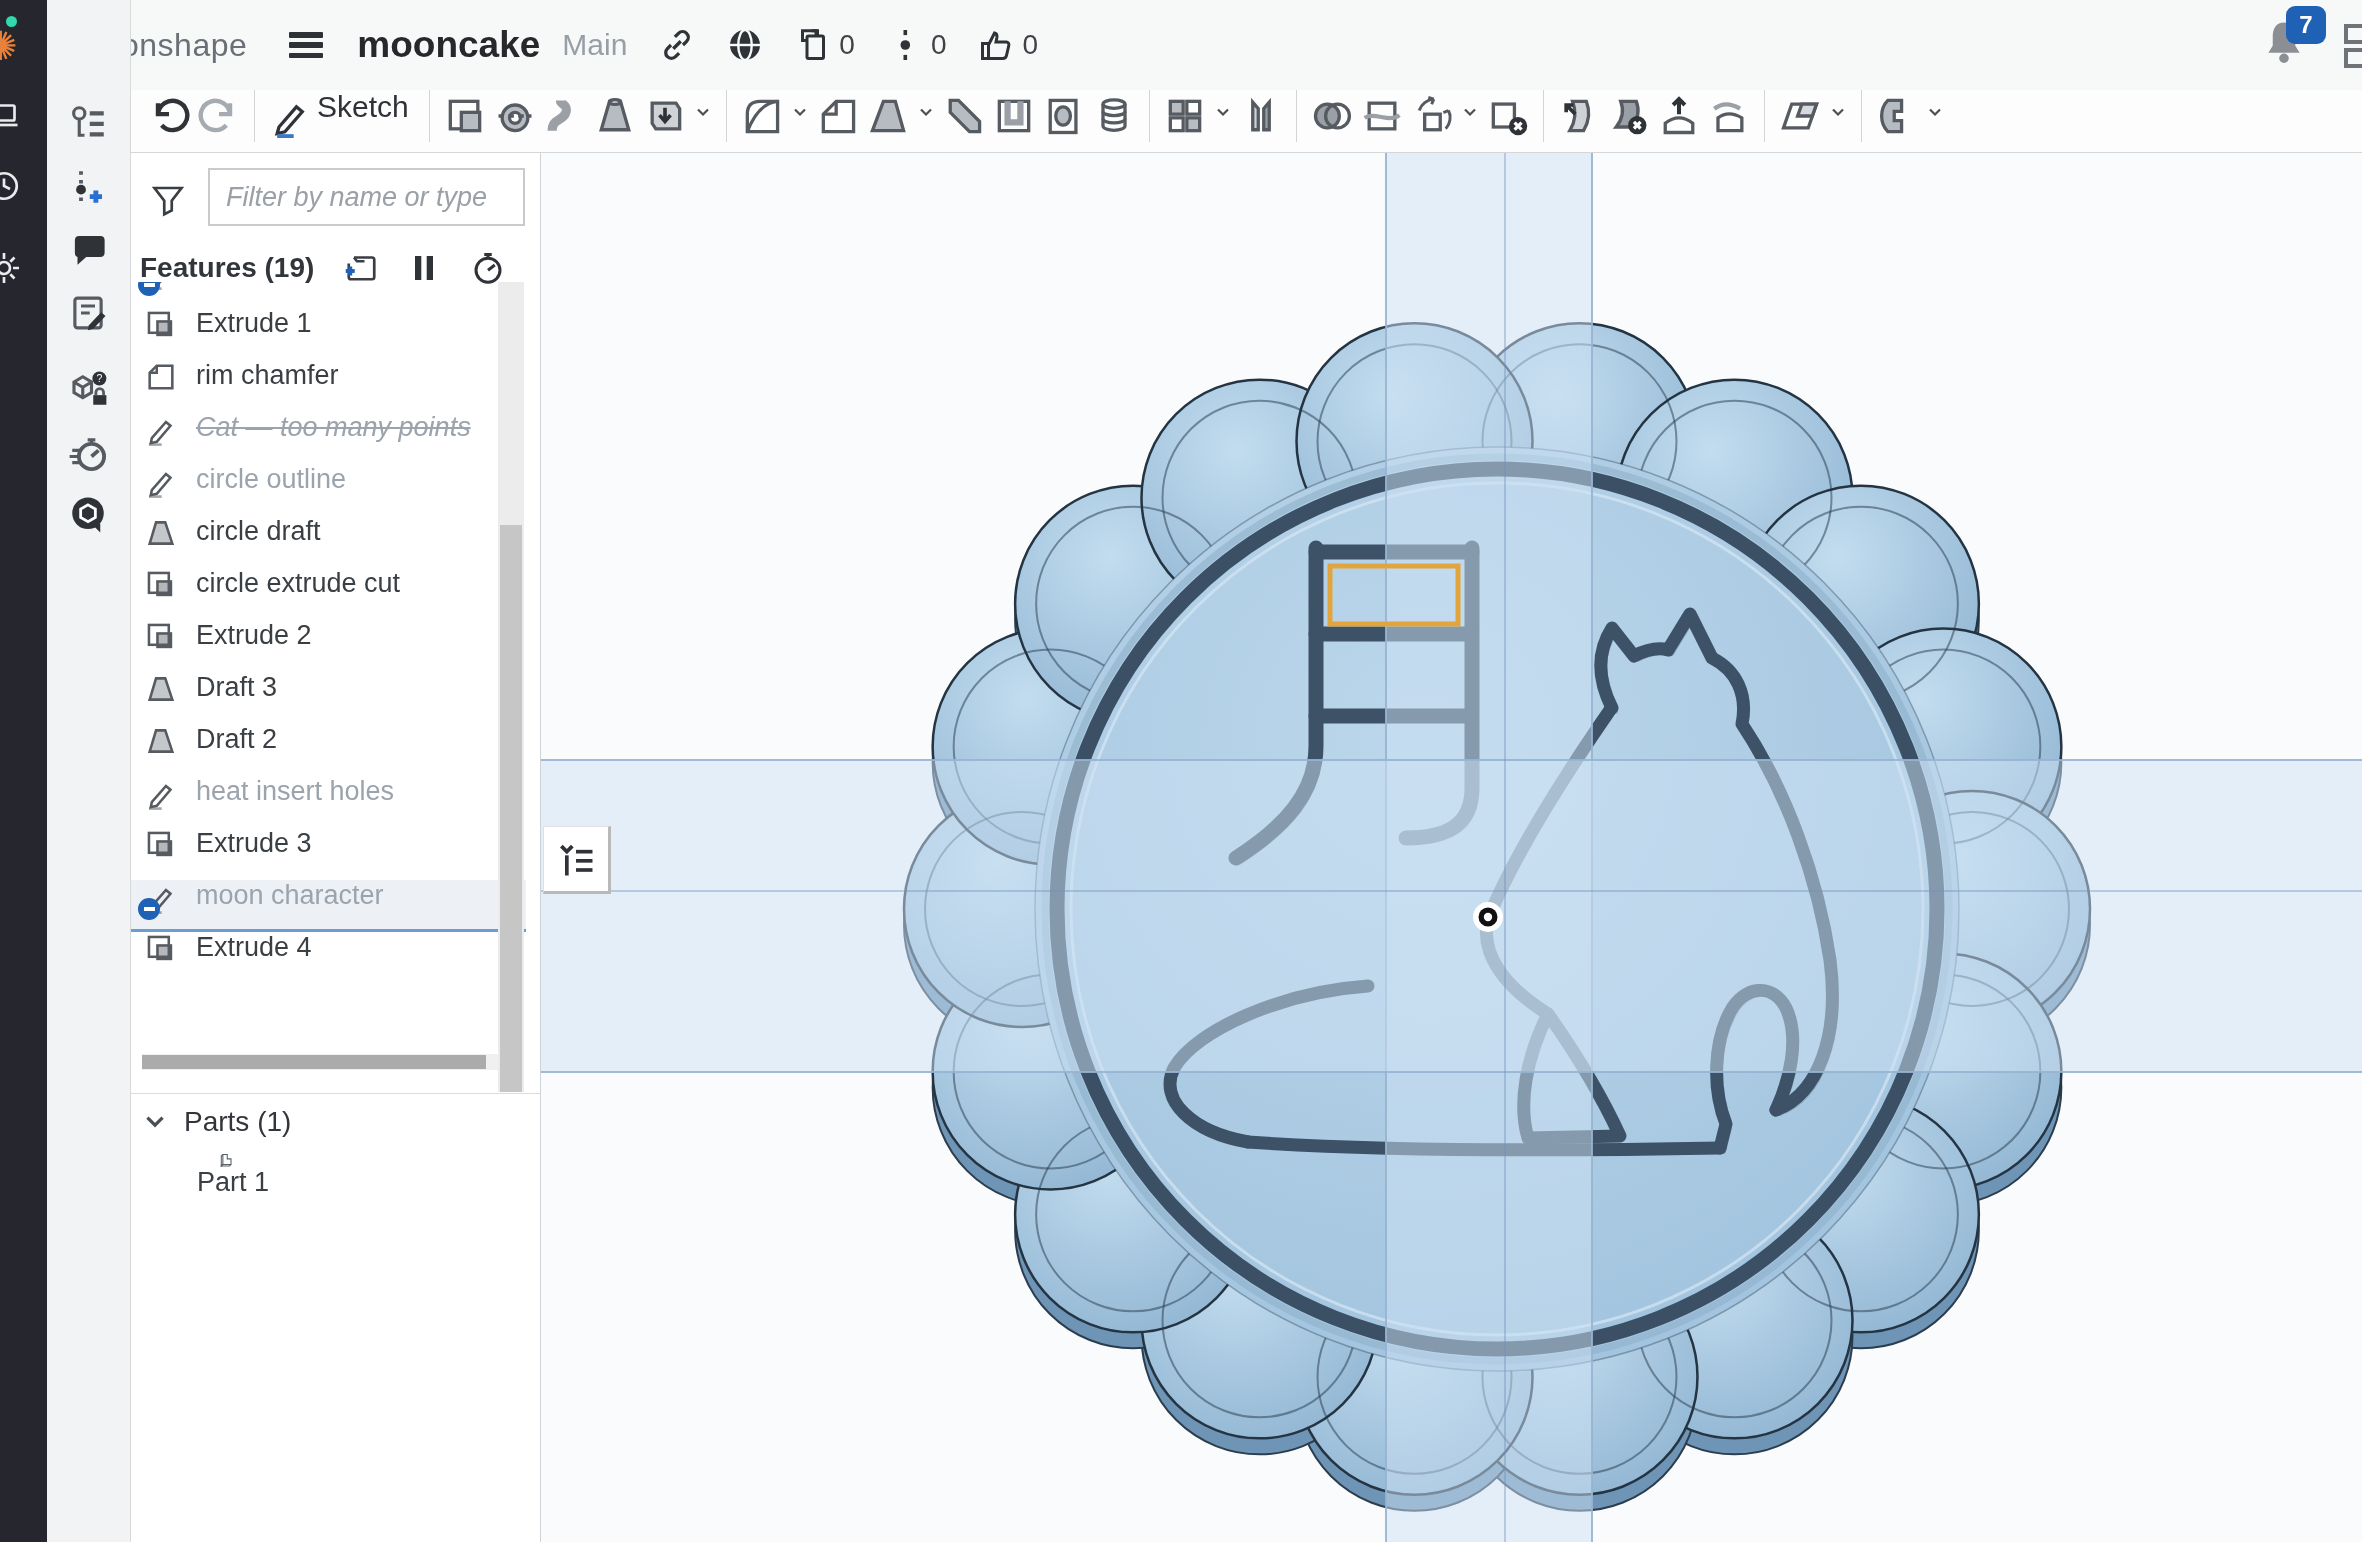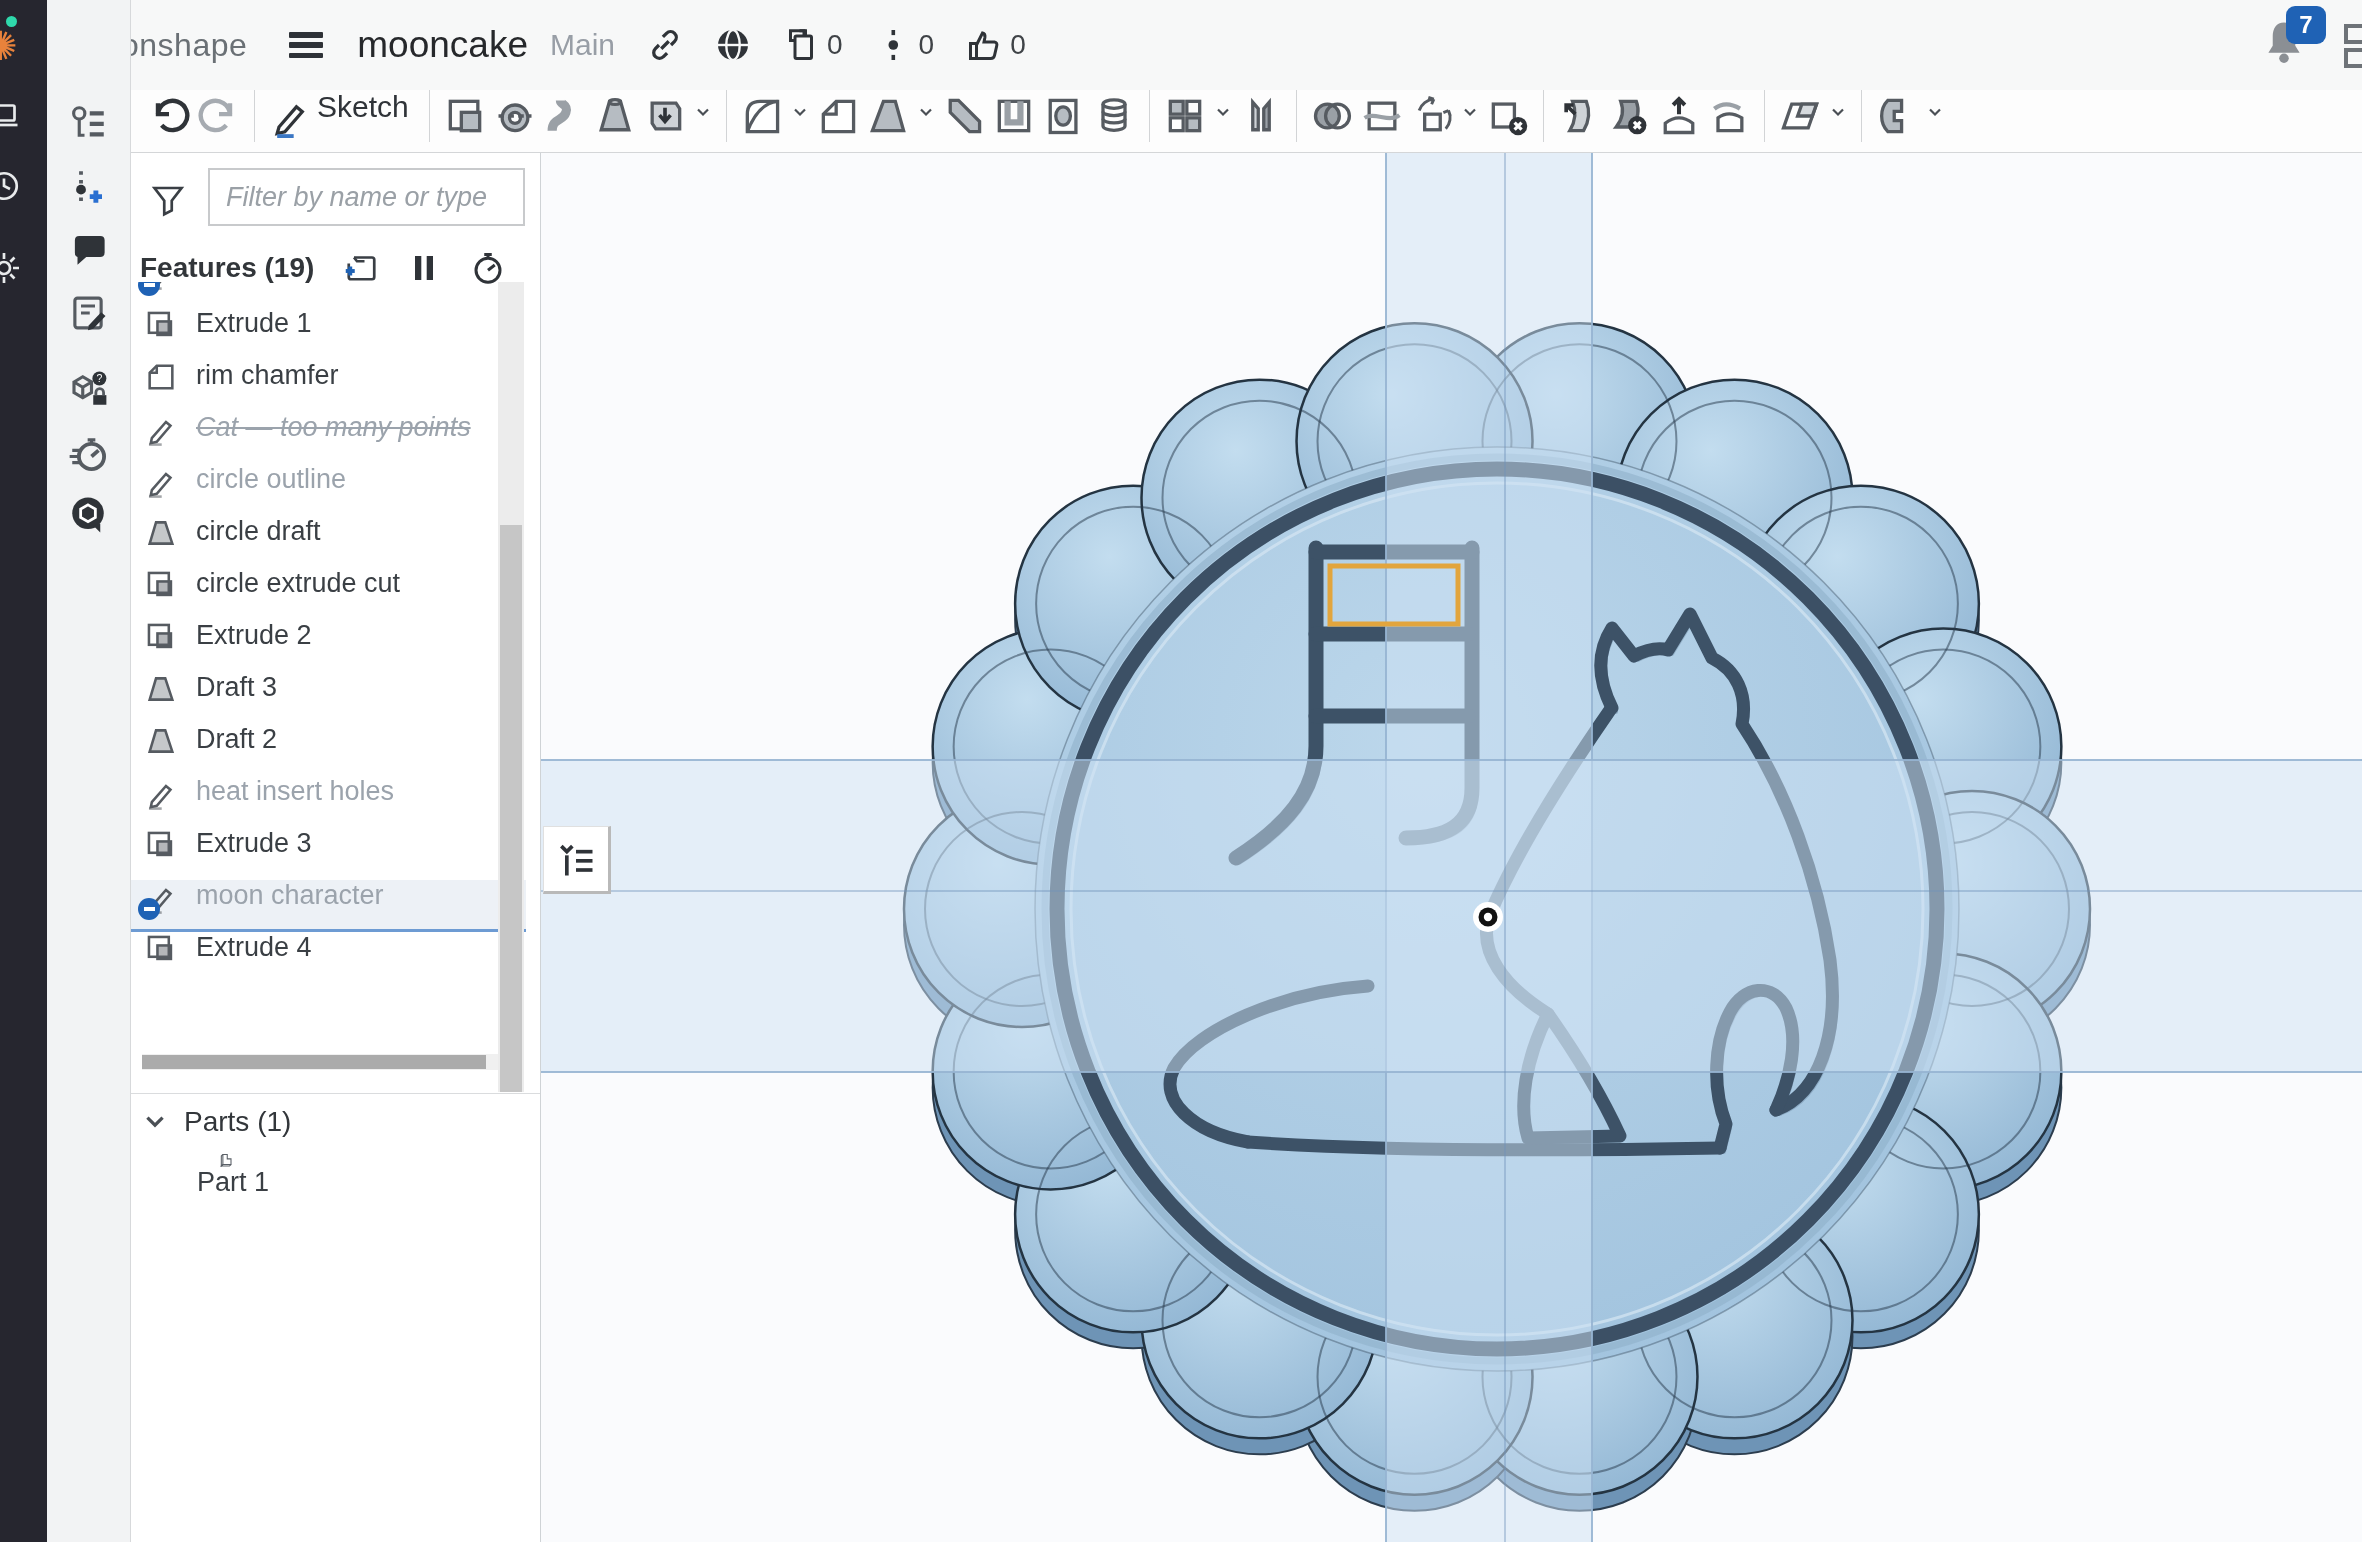--- a/index.html
+++ b/index.html
@@ -12,21 +12,21 @@
   .edge-ico{position:absolute;left:-14px;width:36px;height:36px;}
   
   #left-rail{position:absolute;left:47px;top:0;width:83px;height:1542px;background:#f2f3f4;border-right:1px solid #d7d9db;z-index:25;}
   .rail-btn{position:absolute;left:18px;width:46px;height:46px;display:flex;align-items:center;justify-content:center;cursor:pointer;}
   
   #header{position:absolute;left:47px;top:0;right:0;height:90px;background:#f7f8f8;z-index:20;display:flex;align-items:center;}
   #logo{margin-left:18px;width:44px;height:46px;}
   #brand{font-size:32px;color:#6a7075;margin-left:12px;letter-spacing:.5px;}
   #hamburger{margin-left:42px;width:34px;height:26px;display:flex;flex-direction:column;justify-content:space-between;cursor:pointer;}
   #hamburger span{height:5.5px;background:#2e3237;border-radius:1px;}
-  #doc-title{font-size:37px;font-weight:normal;color:#26282b;margin-left:34px;}
+  #doc-title{font-size:37px;font-weight:bold;color:#26282b;margin-left:34px;}
   #workspace{font-size:30px;color:#989ea6;margin-left:22px;}
   .hdr-ico{width:36px;height:36px;margin-left:32px;}
   .hdr-count{font-size:28px;color:#3f4347;margin-left:8px;}
   #bell-wrap{position:absolute;right:48px;top:14px;width:56px;height:60px;cursor:pointer;}
   #bell-badge{position:absolute;right:-12px;top:-8px;min-width:40px;height:38px;background:#1f62b5;border-radius:9px;
       color:#fff;font-size:24px;font-weight:bold;display:flex;align-items:center;justify-content:center;}
   #apps-partial{position:absolute;right:0;top:22px;width:18px;height:48px;overflow:hidden;}
   
   #toolbar{position:absolute;left:130px;top:90px;right:0;height:62px;background:#fdfdfd;border-bottom:1px solid #d4d6d8;
       display:flex;padding-left:14px;z-index:18;}

